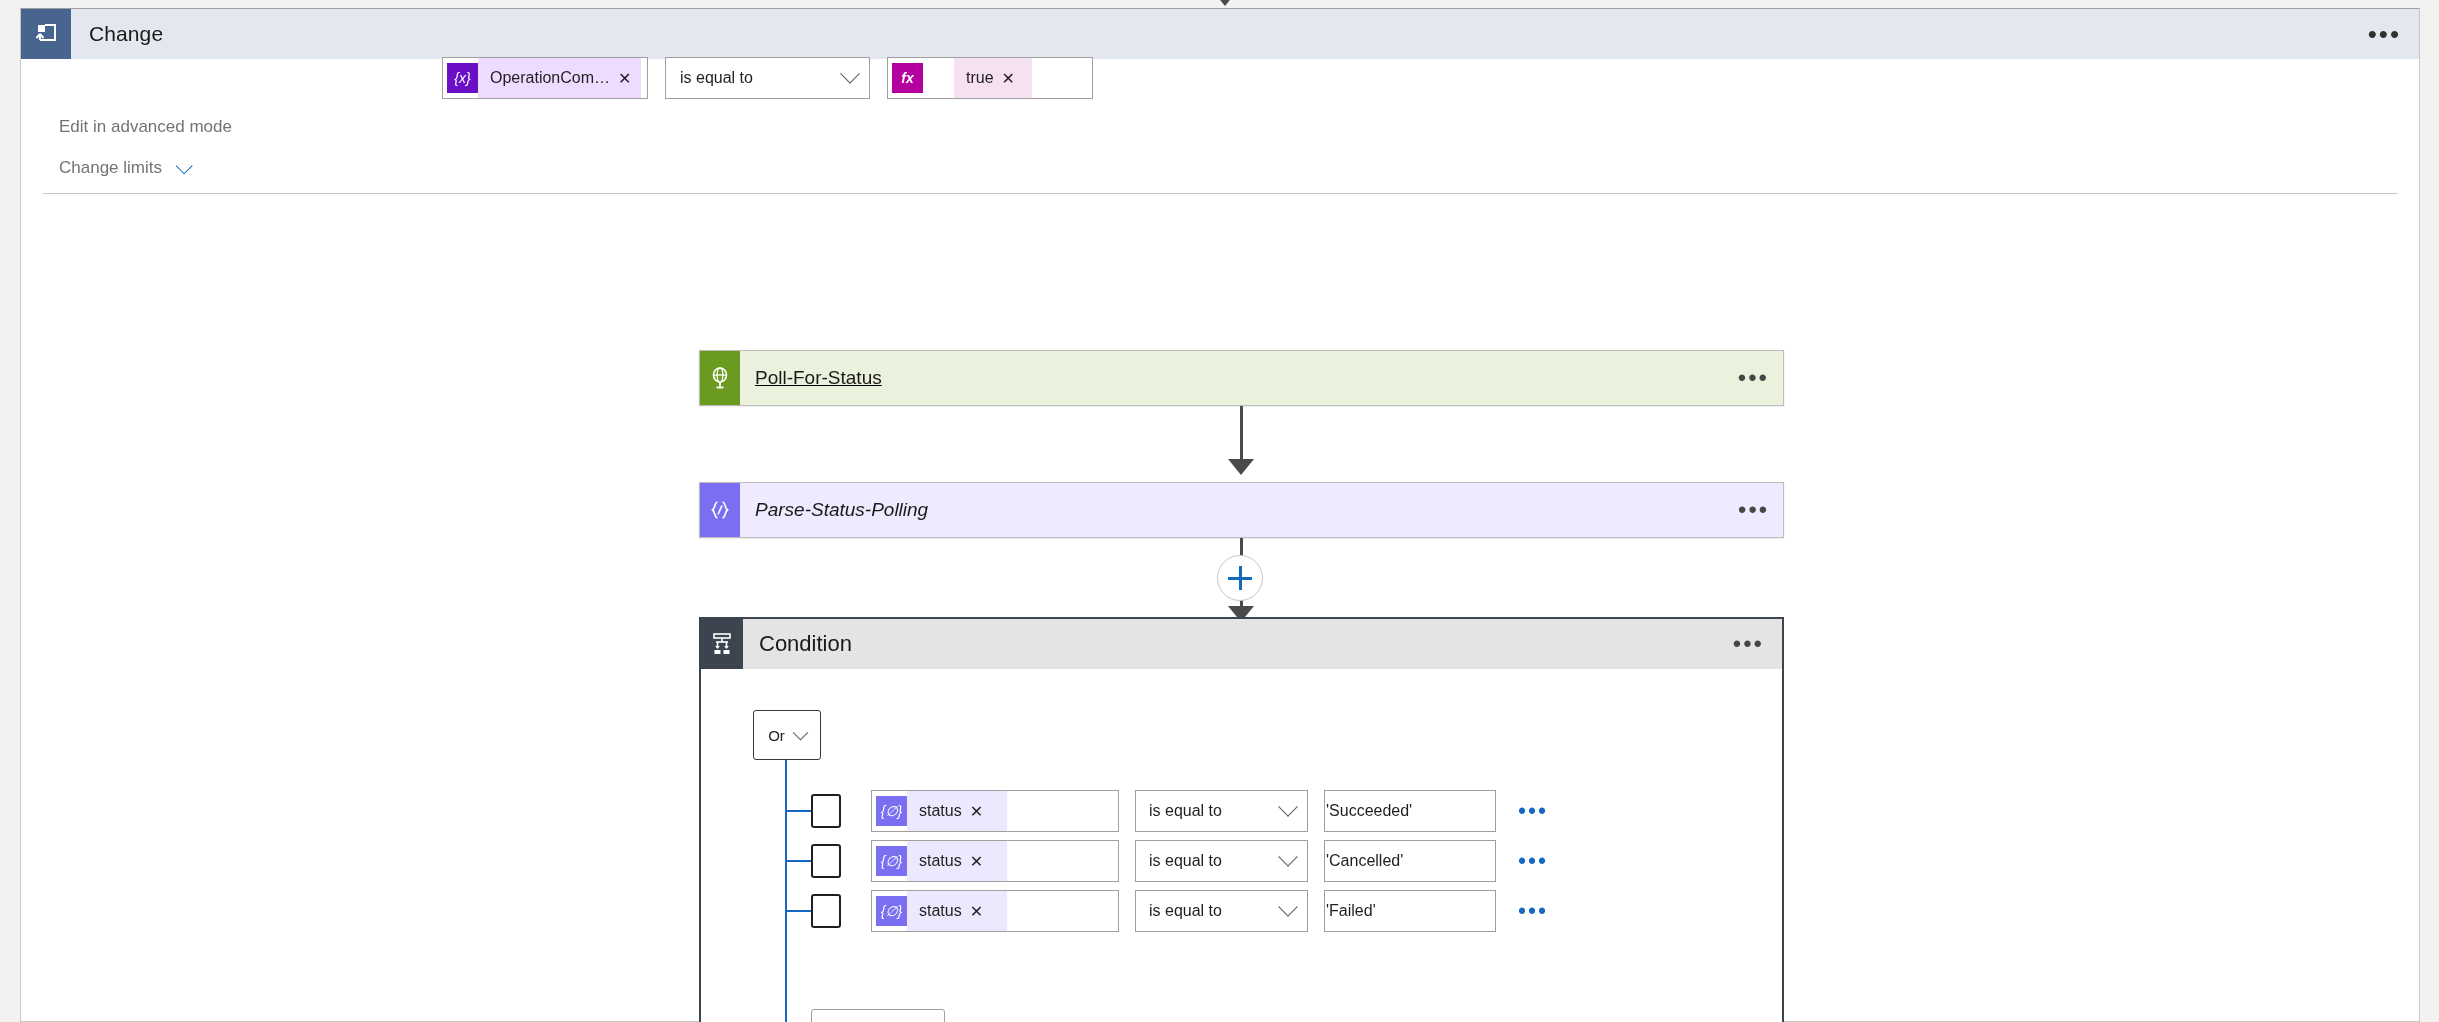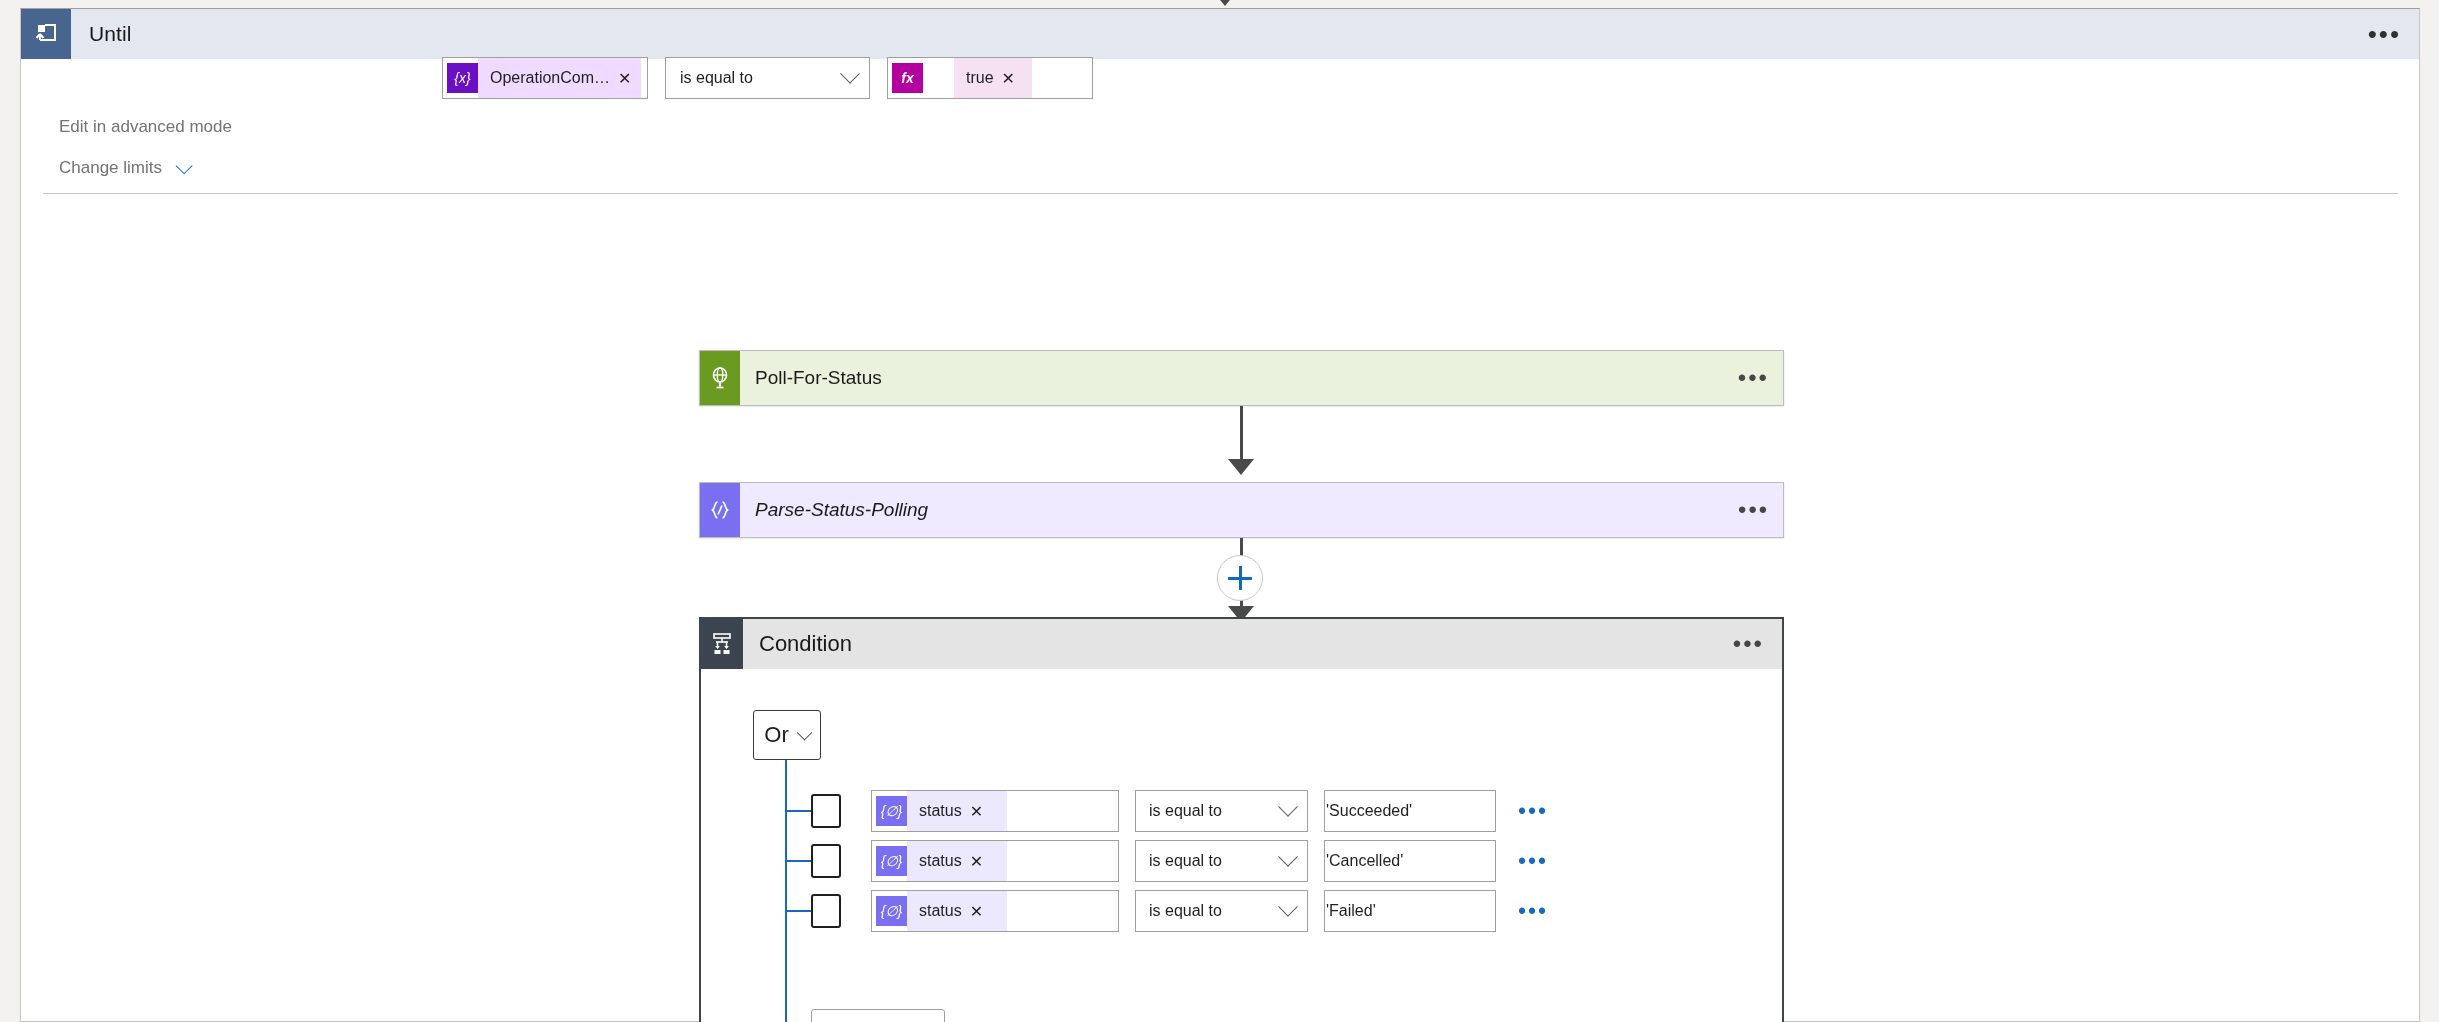--- a/index.html
+++ b/index.html
@@ -211,21 +211,21 @@
     font-size: 24px;
     line-height: 8px;
     letter-spacing: 2px;
     color: #484644;
     user-select: none;
     cursor: pointer;
   }
 
   #card-poll {
     left: 678px; top: 341px;
-    width: 1085px; height: 56px;
+    width: 1085px; height: 56px; text-decoration: underline;
   }
   #card-poll .card-badge { background: #6a9a1f; }
   #card-poll .card-body  { background: #eaf2dd; }
 
   #card-parse {
     left: 678px; top: 473px;
     width: 1085px; height: 56px;
   }
   #card-parse .card-badge { background: #7a6ff0; }
   #card-parse .card-body  { background: #efeaff; font-style: italic; }
@@ -326,21 +326,21 @@
     position: absolute;
     left: 52px; top: 41px;
     width: 68px; height: 50px;
     border: 1.6px solid #3b3a39;
     border-radius: 3px;
     background: #ffffff;
     display: flex;
     align-items: center;
     justify-content: center;
     gap: 10px;
-    font-size: 22px;
+    font-size: 15px;
     color: #201f1e;
     cursor: pointer;
     user-select: none;
     z-index: 3;
   }
   .or-select .chev-sm {
     display: inline-block;
     width: 11px; height: 11px;
     border-right: 1.5px solid #605e5c;
     border-bottom: 1.5px solid #605e5c;
@@ -438,21 +438,21 @@
   <div class="until-scope">
 
     <div class="until-header">
       <div class="until-icon-badge">
         <svg width="26" height="26" viewBox="0 0 26 26">
           <rect x="5" y="4" width="7" height="7" fill="#ffffff"></rect>
           <path d="M12 4 H22 V19 H7" fill="none" stroke="#ffffff" stroke-width="2"></path>
           <path d="M7 19 l0 -6 M7 13 l-3.5 4 M7 13 l3.5 4" fill="none" stroke="#ffffff" stroke-width="2"></path>
         </svg>
       </div>
-      <div class="until-title">Until</div>
+      <div class="until-title">Change</div>
       <div class="header-ellipsis">•••</div>
     </div>
 
     <div class="until-cond-row">
 
       <div class="token-field" style="width:206px">
         <div class="token-chip">
           <span class="chip-icon var">{<i>x</i>}</span>
           <span class="chip-body var">
             <span>OperationCom…</span>

